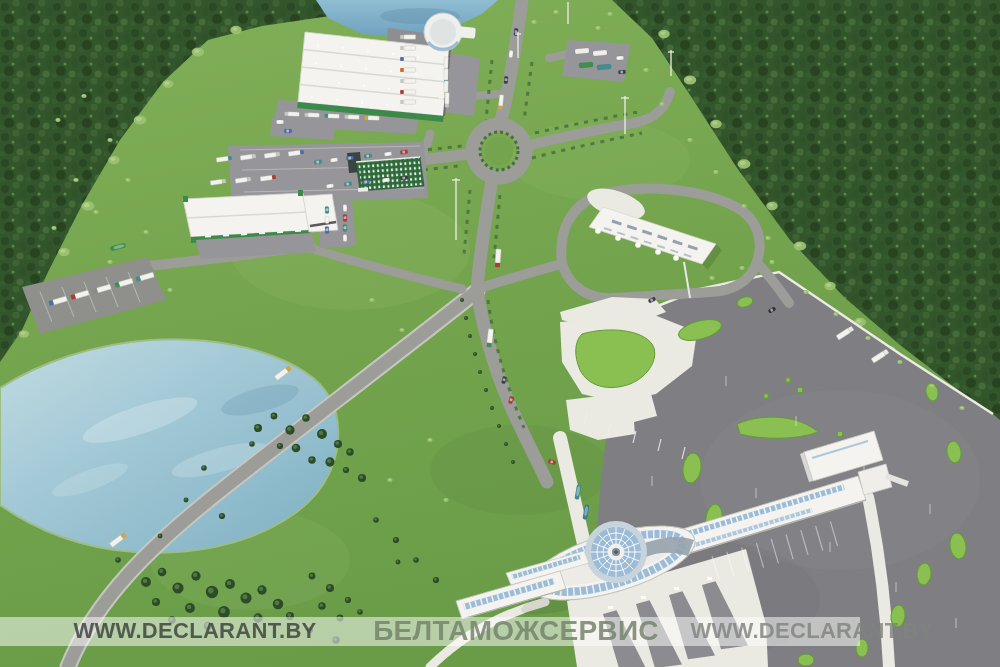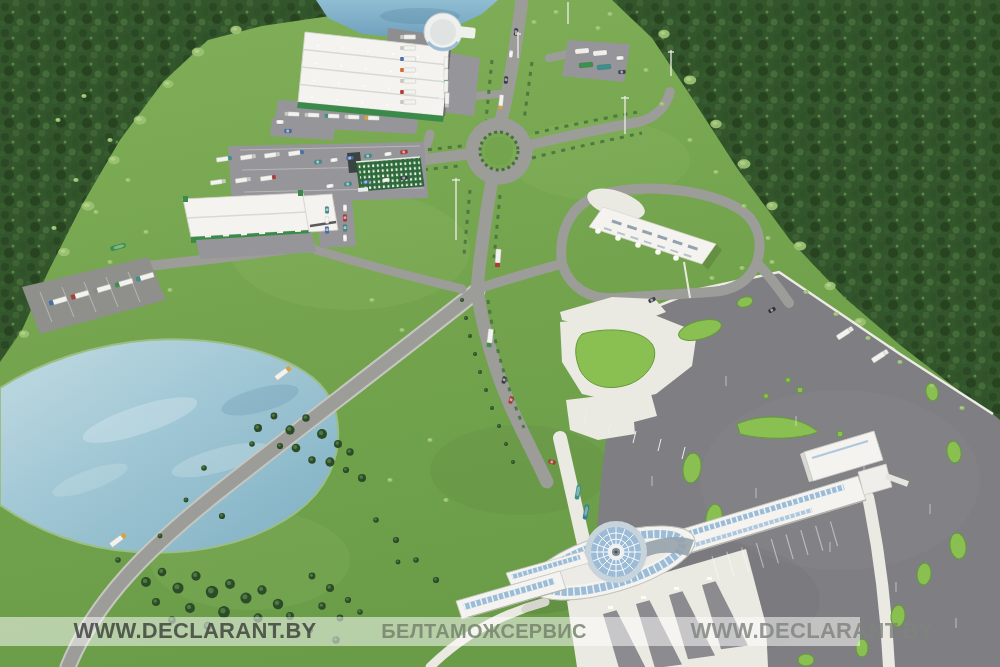--- a/index.html
+++ b/index.html
@@ -13,21 +13,21 @@
   .cGlass{stroke:var(--glass);fill:none}
   .cAcc{fill:var(--accentGreen);stroke:var(--accentOutline);stroke-width:1}
   .cWall{fill:var(--greenWall)}
   .cWhite{fill:var(--white)}
   .cBrand{fill:var(--brandGreen)}
   .cLot{fill:#96969a}
   
   .wm-bar{position:absolute;left:0;top:617px;width:860px;height:29px;background:var(--barBg);z-index:5;}
   .wm-text{position:absolute;top:50%;transform:translate(-50%,-54%);font-weight:bold;letter-spacing:.3px;white-space:nowrap;}
   .wm-left{left:195px;font-size:22px;color:var(--textDark)}
-  .wm-center{left:484px;font-size:20px;color:var(--textSage)}
+  .wm-center{left:516px;font-size:28px;color:var(--textSage)}
   .wm-right{left:812px;font-size:22px;color:var(--textGray)}
 </style>
 </head>
 <body>
 
 <div class="stage">
 <svg viewBox="0 0 1000 667" width="1000" height="667">
   <defs>
     <linearGradient id="gField" x1="0" y1="0" x2="0.3" y2="1">
       <stop offset="0" stop-color="#82b05a"></stop>

